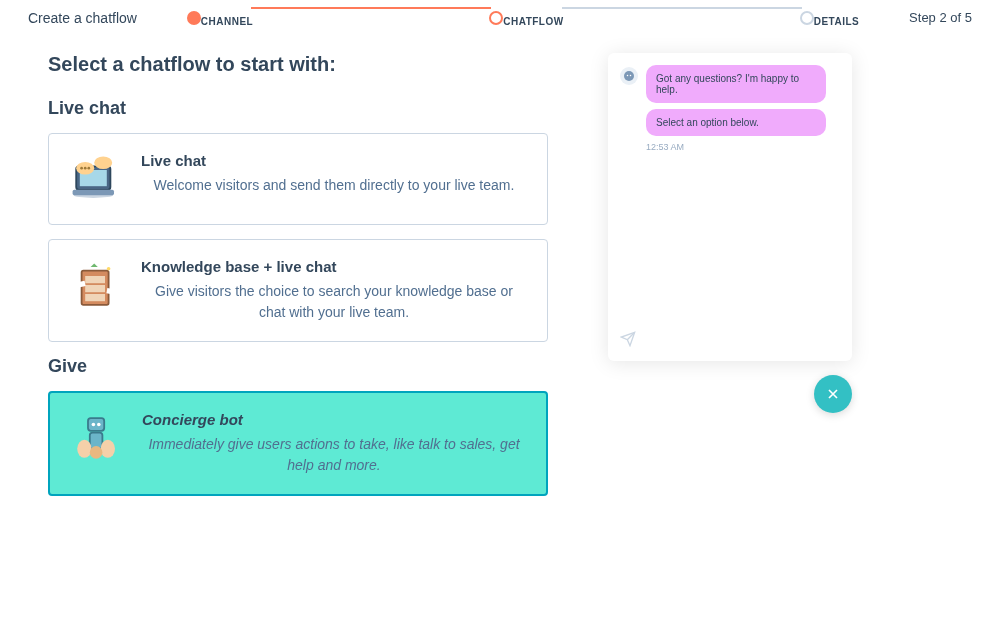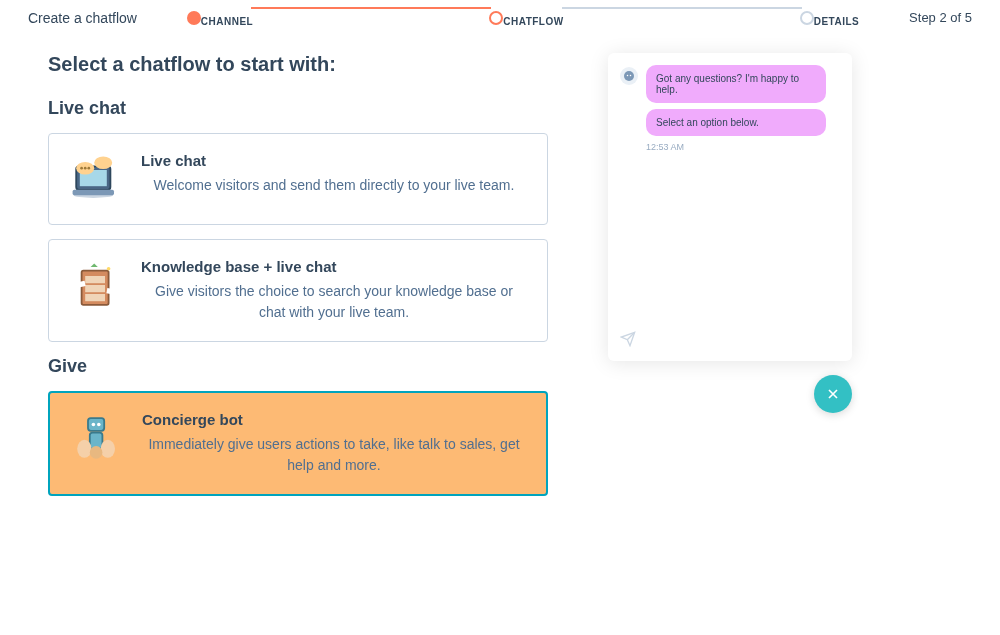--- a/index.html
+++ b/index.html
@@ -18,21 +18,21 @@
 .step-line { height: 2px; width: 240px; background: #cbd6e2; margin: 0 -2px; position: relative; top: -10px; }
 .step-line.done { background: #ff7a59; }
 
 .content { padding: 18px 48px 0; display: flex; gap: 60px; }
 .left { flex: 1; max-width: 500px; }
 
 .page-title { font-size: 20px; font-weight: 700; color: #33475b; margin-bottom: 22px; }
 .section-title { font-size: 18px; font-weight: 700; color: #33475b; margin-bottom: 14px; }
 
 .option-card { border: 1px solid #cbd6e2; border-radius: 4px; padding: 18px 20px; display: flex; gap: 18px; align-items: flex-start; margin-bottom: 14px; cursor: pointer; }
-.option-card.selected { border: 2px solid #00a4bd; background: #fdba74; }
+.option-card.selected { border: 2px solid #00a4bd; background: #5eead4; font-style: italic; }
 .option-icon { width: 54px; height: 54px; flex-shrink: 0; }
 .option-text { flex: 1; }
 .option-title { font-size: 15px; font-weight: 700; color: #33475b; margin-bottom: 6px; }
 .option-desc { font-size: 14px; color: #516f90; line-height: 1.5; text-align: center; }
 
 .preview-panel { width: 244px; }
 .chat-window { border-radius: 6px; box-shadow: 0 2px 20px rgba(0,0,0,0.1); background: #fff; overflow: hidden; height: 308px; display: flex; flex-direction: column; }
 .chat-header { background: linear-gradient(90deg, #00a4bd 0%, #4fb5c6 100%); padding: 12px 14px; display: flex; align-items: center; gap: 10px; }
 .chat-avatar { width: 22px; height: 22px; border-radius: 50%; background: #fff; display: flex; align-items: center; justify-content: center; }
 .chat-avatar svg { width: 14px; height: 14px; }

